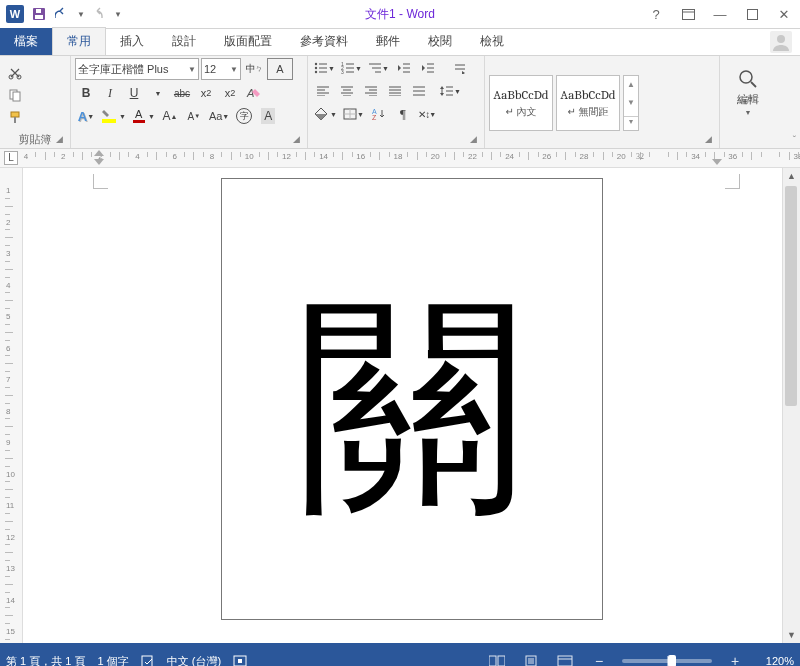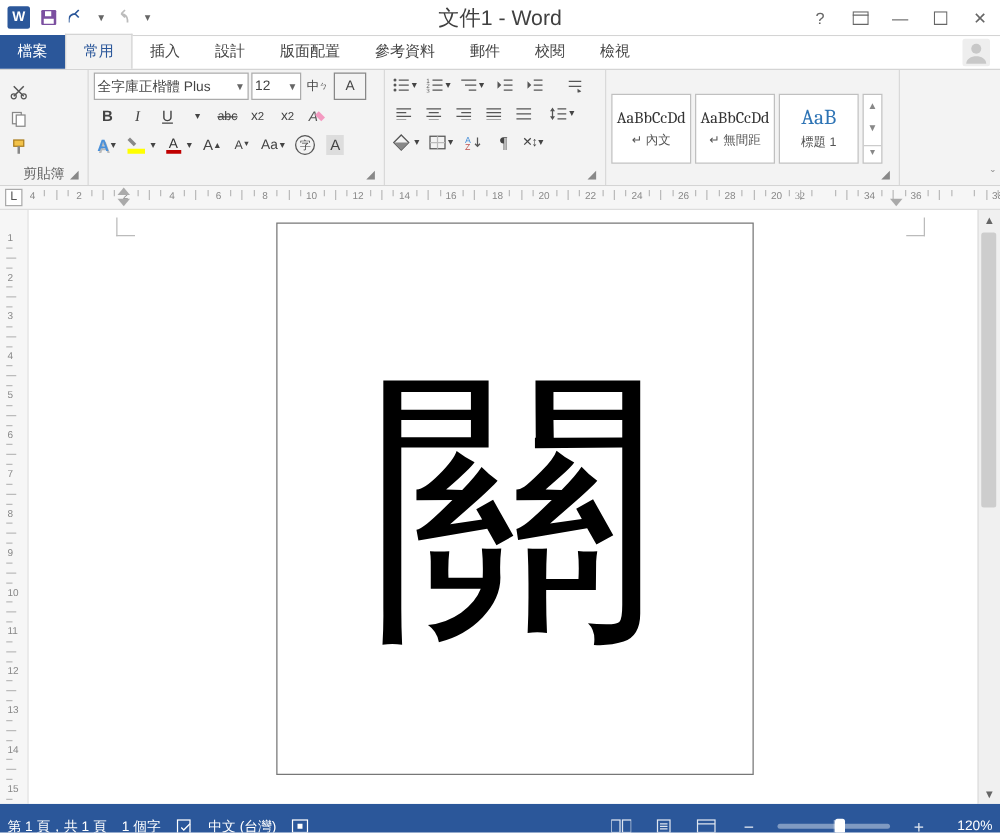--- a/index.html
+++ b/index.html
@@ -1,20 +1,20 @@
 <!DOCTYPE html>
 <html><head>
 <meta charset="utf-8">
 <style>
 html,body{margin:0;padding:0;font-family:"Microsoft JhengHei","Segoe UI",sans-serif;font-size:12px;color:#444;background:#fff;overflow:hidden;width:800px;height:666px}
 .titlebar{height:28px;background:#fff;border-bottom:1px solid #d4d4d4;display:flex;align-items:center;position:relative}
 .qat{display:flex;align-items:center;gap:2px;padding-left:4px}
 .qat-btn{width:22px;height:22px;display:flex;align-items:center;justify-content:center;cursor:pointer}
 .word-icon{width:18px;height:18px;background:#2b579a;color:#fff;font-weight:bold;font-size:11px;display:flex;align-items:center;justify-content:center;border-radius:2px}
-.title-text{position:absolute;left:50%;transform:translateX(-50%);font-size:17px;color:#404040}
+.title-text{position:absolute;left:50%;transform:translateX(-50%);font-size:12px;color:#6d28d9}
 .winbtns{position:absolute;right:4px;display:flex;gap:8px;align-items:center}
 .winbtn{width:24px;height:20px;display:flex;align-items:center;justify-content:center;font-size:13px;color:#666;cursor:pointer}
 .tabs{height:26px;background:#fff;display:flex;align-items:flex-end;padding-left:0;border-bottom:1px solid #d4d4d4;position:relative}
 .tab{padding:5px 14px;font-size:12px;color:#444;cursor:pointer}
 .tab.file{background:#2b579a;color:#fff}
 .tab.active{background:#f3f3f3;border:1px solid #d4d4d4;border-bottom:none;color:#2b579a}
 .user-icon{position:absolute;right:8px;top:2px;width:22px;height:22px;background:#eee;border-radius:2px}
 .ribbon{height:92px;background:#f3f3f3;border-bottom:1px solid #d4d4d4;display:flex;position:relative}
 .group{border-right:1px solid #d9d9d9;display:flex;flex-direction:column;padding:2px 4px 0 4px;position:relative}
 .group-content{flex:1;display:flex;gap:3px}
@@ -359,33 +359,41 @@
   <div class="group" style="width:226px">
     <div class="group-content" style="align-items:center">
       <div class="style-box">
         <div class="style-prev">AaBbCcDd</div>
         <div class="style-name">↵ 內文</div>
       </div>
       <div class="style-box">
         <div class="style-prev">AaBbCcDd</div>
         <div class="style-name">↵ 無間距</div>
       </div>
-      <div class="style-box style-heading">
-        <div class="style-prev">AaB</div>
-        <div class="style-name">標題 1</div>
-      </div>
       <div class="vstack" style="width:14px;border:1px solid #c0c0c0;height:54px;justify-content:space-around;align-items:center;font-size:8px;color:#888;background:#fff">
         <div>▲</div>
           <div>▼</div>
           <div style="border-top:1px solid #ccc;width:100%;text-align:center">▾</div>
       </div>
     </div>
     <div class="group-launcher">◢</div>
   </div>
 
+  <div class="group" style="width:48px;border-right:none">
+    <div class="group-content" style="justify-content:center">
+      <div class="bigbtn" style="width:40px">
+        <svg width="22" height="22" viewBox="0 0 22 22">
+            <circle cx="9" cy="9" r="6" fill="none" stroke="#555" stroke-width="1.5"></circle>
+            <line x1="14" y1="14" x2="19" y2="19" stroke="#555" stroke-width="1.8"></line>
+          </svg>
+        <span style="font-size:11px">編輯</span>
+        <span style="font-size:7px;color:#666">▼</span>
+      </div>
+    </div>
+  </div>
 
   <div class="ribbon-collapse">ˇ</div>
 </div>
 
 <div class="ruler-h">
   <div class="tab-stop" style="left:4px;border:1px solid #aaa;width:12px;height:12px;text-align:center;line-height:11px;background:#fff">L</div>
 <div class="num" style="left: 26px;">4</div>
     <div class="tick" style="left: 35.3px; height: 5px;"></div>
     <div class="tick" style="left: 44.6px; height: 8px;"></div>
     <div class="tick" style="left: 53.9px; height: 5px;"></div>

